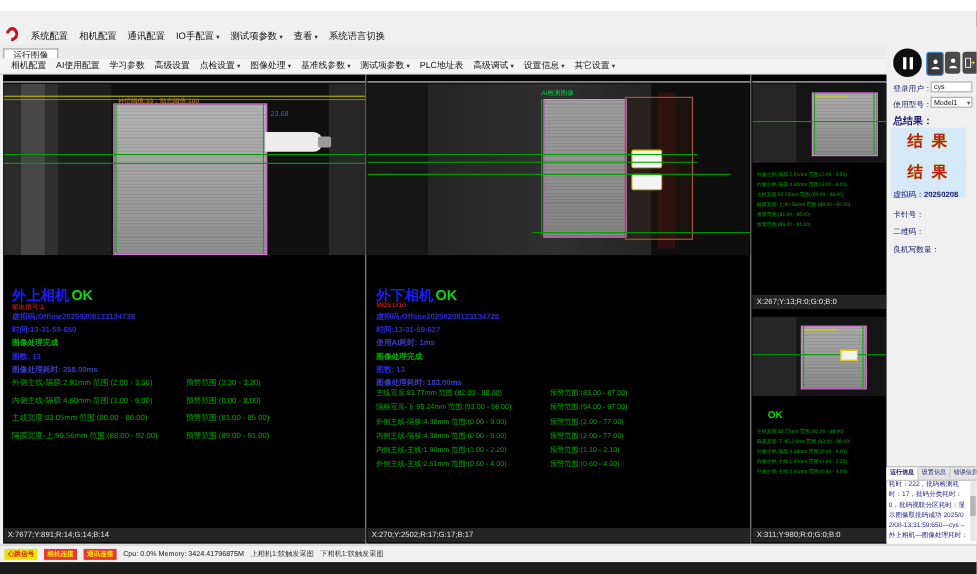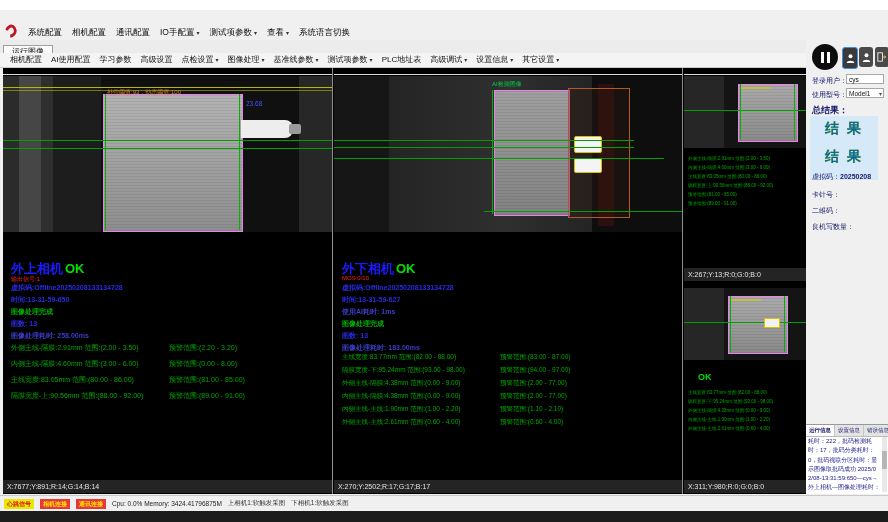--- a/index.html
+++ b/index.html
@@ -97,21 +97,21 @@
   .sqbtn{position:absolute;top:7px;width:14px;height:20px;background:#4a4a4a;border-radius:3px;
          display:flex;align-items:center;justify-content:center;}
   .sq1{left:36px;border:1px solid #3d8fe0;background:#3a3a3a;}
   .sq2{left:53px;}
   .sq3{left:69px;}
   .slabel{position:absolute;left:6px;font-size:7px;color:#16166b;white-space:nowrap;}
   .sfield{position:absolute;left:40px;width:38px;height:10px;background:#fff;border:1px solid #a8a8a8;
           font-size:6.5px;line-height:10px;padding-left:2px;box-sizing:border-box;color:#111;}
   .selarrow{position:absolute;right:1px;top:0;font-size:6px;color:#555;line-height:10px;}
   .bigresult{position:absolute;left:4px;width:68px;height:36px;background:#d6e9f8;
-             color:#0369a1;font-size:14px;font-weight:bold;text-align:center;line-height:24px;letter-spacing:2px;
+             color:#b91c1c;font-size:14px;font-weight:bold;text-align:center;line-height:24px;letter-spacing:2px;
              text-shadow:0 0 1px #c8c800;}
   .infopanel{position:absolute;left:0;top:384px;width:82px;height:70px;background:#fff;border-top:1px solid #999;box-sizing:border-box;}
   .itabs{display:flex;height:11px;background:#e4e4e4;border-bottom:1px solid #bbb;}
   .itab{font-size:5.5px;line-height:10px;padding:0 3px;color:#16166b;border-right:1px solid #c5c5c5;white-space:nowrap;}
   .itab.on{background:#fff;font-weight:bold;}
   .logtext{position:absolute;left:2px;top:12px;right:8px;bottom:1px;font-size:6px;line-height:1.55;color:#1a1a8c;
            word-break:break-all;overflow:hidden;}
   .sbtrack{position:absolute;right:1px;top:12px;width:5px;bottom:2px;background:#e8e8e8;}
   .sbthumb{position:absolute;left:0;top:14px;width:5px;height:18px;background:#b5b5b5;}
   

